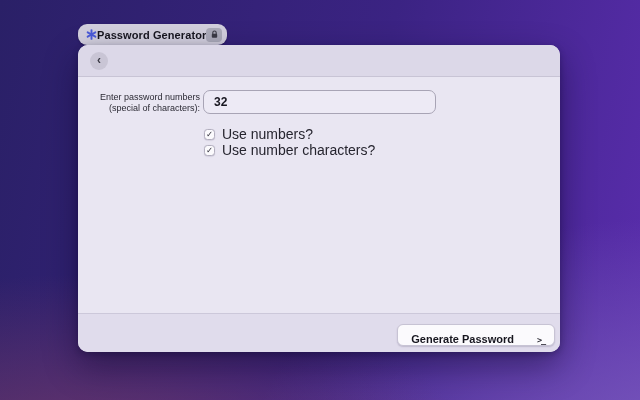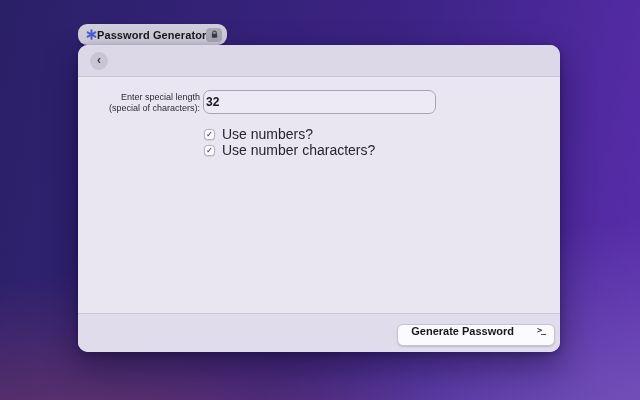--- a/index.html
+++ b/index.html
@@ -57,38 +57,38 @@
   
   .field-label {
     position:absolute; left:20px; top:14px; width:102px;
     font-size:9px; line-height:11px; color:#2b2a34; text-align:right;
   }
   .length-input {
     position:absolute; left:125px; top:12px; width:233px; height:24px;
     border:1px solid #a8a4b5; border-radius:7px;
     background:#edeaf5; color:#17161f;
     font-family:"Liberation Sans","DejaVu Sans",sans-serif;
-    font-size:12px; font-weight:600; padding:0 2px; outline:none;
+    font-size:12px; font-weight:600; padding:0 10px; outline:none;
   }
   .check-row { position:absolute; left:126px; display:flex; align-items:center; gap:7px; cursor:pointer; }
   .check-row.r1 { top:48px; }
   .check-row.r2 { top:64px; }
   .checkbox {
     width:11px; height:11px; border-radius:3.5px;
     background:#fbfafd; border:1px solid #b3afbf;
     display:flex; align-items:center; justify-content:center;
     font-size:8.5px; line-height:1; color:#33323d; font-weight:700;
     box-shadow:0 .5px 1px rgba(40,30,70,.18);
   }
   .check-label { font-size:14px; color:#26252f; }
 
   
   .gen-btn {
     position:absolute; right:5px; bottom:6px; height:22px;
-    display:flex; align-items:flex-start;
+    display:flex; align-items:flex-end;
     background:#fbfafd; border:1px solid #c7c3d4; border-radius:6px;
     box-shadow:0 1px 1.5px rgba(40,30,70,.18); cursor:pointer;
     overflow:hidden; padding:0;
   }
   .gen-label {
     display:flex; align-items:center; padding:0 13px;
     font-size:11px; font-weight:700; color:#17161f; white-space:nowrap;
   }
   .gen-sep { width:1px; background:#d8d4e2; margin:3px 0; }
   .gen-term {
@@ -122,21 +122,21 @@
 <div class="window">
 
   <div class="win-header">
     <button class="back-btn">
       <span>‹</span>
     </button>
   </div>
 
   <div class="win-body">
     <div class="field-label">
-      <span>Enter special length</span><br>
+      <span>Enter password numbers</span><br>
       <span>(special of characters):</span>
     </div>
 
     <input class="length-input" type="text" value="32" style="">
 
     <div class="check-row r1">
       <span class="checkbox">
         <span>✓</span>
       </span>
       <span class="check-label">Use numbers?</span>

